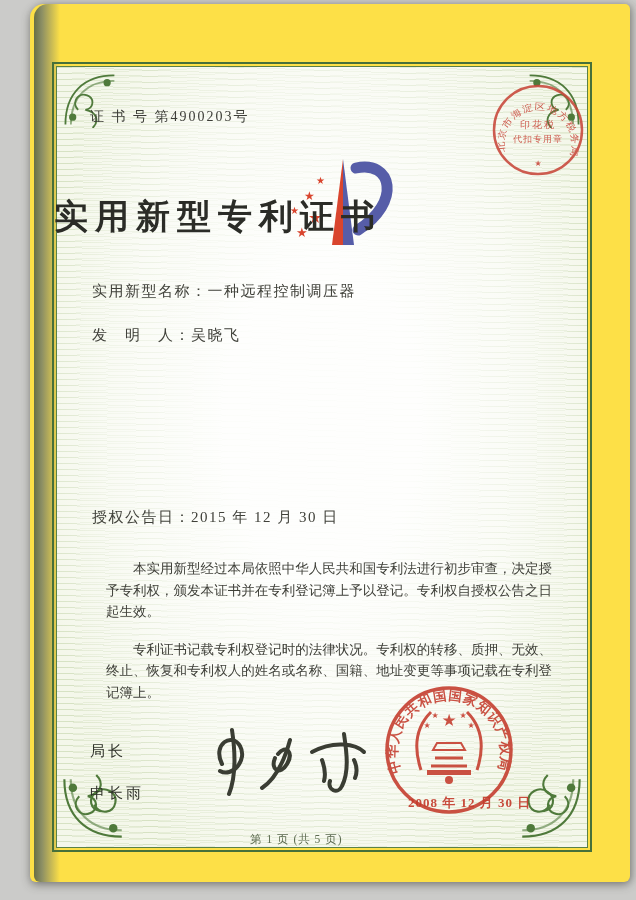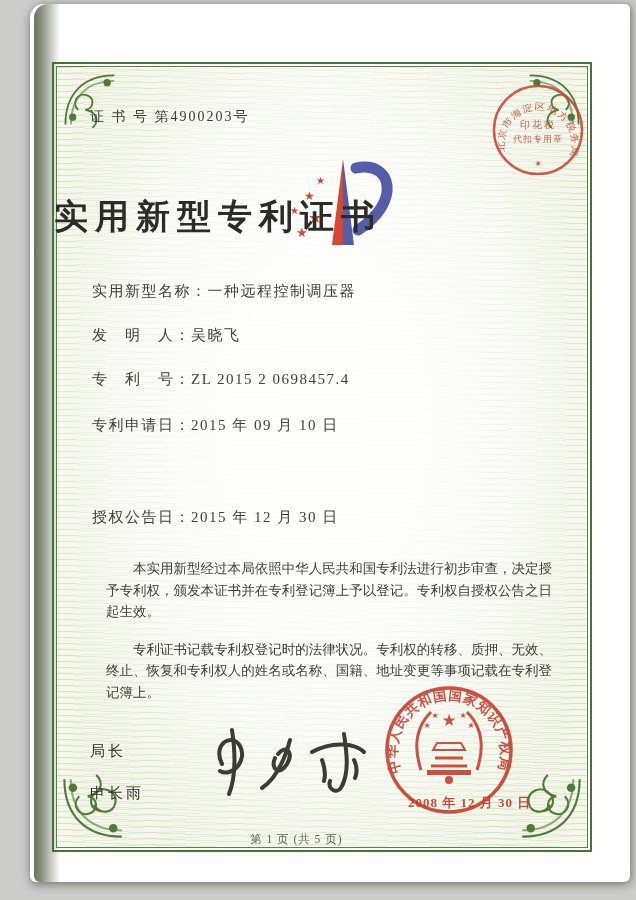--- a/index.html
+++ b/index.html
@@ -3,21 +3,21 @@
 <meta charset="utf-8">
 <style>
   html,body{margin:0;padding:0;}
   body{
     width:636px;height:900px;position:relative;overflow:hidden;
     background:#cbcbc9;
     font-family:"Liberation Serif","DejaVu Serif",serif;
   }
   .page{
     position:absolute;left:30px;top:4px;width:600px;height:878px;
-    background:#ffffff;border-radius:14px 5px 6px 6px;
+    background:#fde047;border-radius:14px 5px 6px 6px;
     box-shadow:0 3px 10px rgba(60,60,55,.45), 2px 0 6px rgba(60,60,55,.25);
   }
   .bind-shadow{
     position:absolute;left:4px;top:0;width:26px;height:878px;
     background:linear-gradient(90deg,#4e5b45 0%,#77806a 30%,rgba(240,242,233,0) 100%);
     opacity:.85;border-radius:14px 0 0 6px;
   }
   .frame{
     position:absolute;left:22px;top:58px;width:536px;height:786px;
     border:2px solid #47703a;
@@ -109,22 +109,20 @@
       <span class="star" style="left:22px;top:36px;font-size:12px">★</span>
       <span class="star" style="left:8px;top:52px;font-size:10px">★</span>
       <span class="star" style="left:26px;top:56px;font-size:16px">★</span>
       <span class="star" style="left:14px;top:72px;font-size:13px">★</span>
     </div>
 
     <div class="abs title">实用新型专利证书</div>
 
     <div class="abs field" style="top:262px">发　明　人：吴晓飞</div>
     <div class="abs field" style="top:218px">实用新型名称：一种远程控制调压器</div>
-    <div class="abs field" style="top:306px">专　利　号：ZL 2015 2 0698457.4</div>
-    <div class="abs field" style="top:352px">专利申请日：2015 年 09 月 10 日</div>
     <div class="abs field" style="top:444px">授权公告日：2015 年 12 月 30 日</div>
 
     <div class="abs body-block">
       <p>本实用新型经过本局依照中华人民共和国专利法进行初步审查，决定授予专利权，颁发本证书并在专利登记簿上予以登记。专利权自授权公告之日起生效。</p>
       <p>专利证书记载专利权登记时的法律状况。专利权的转移、质押、无效、终止、恢复和专利权人的姓名或名称、国籍、地址变更等事项记载在专利登记簿上。</p>
     </div>
 
     <div class="abs officer" style="top:678px">局长</div>
     <div class="abs officer" style="top:720px">申长雨</div>
 

